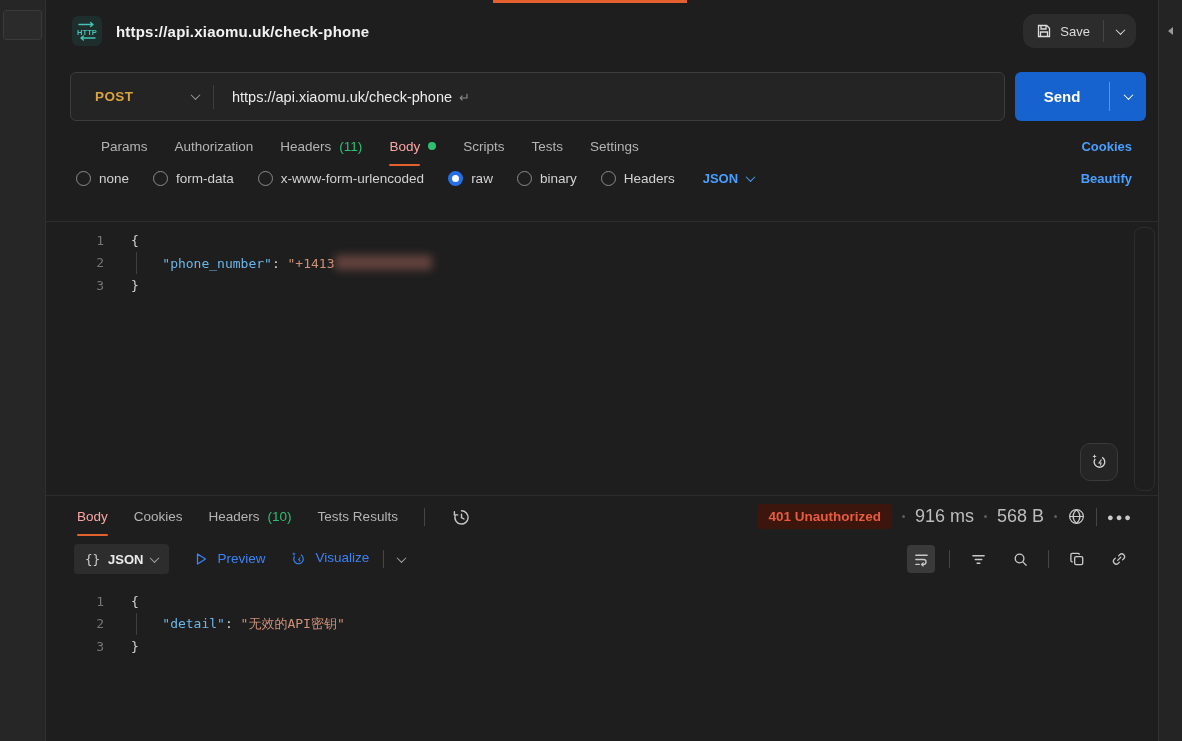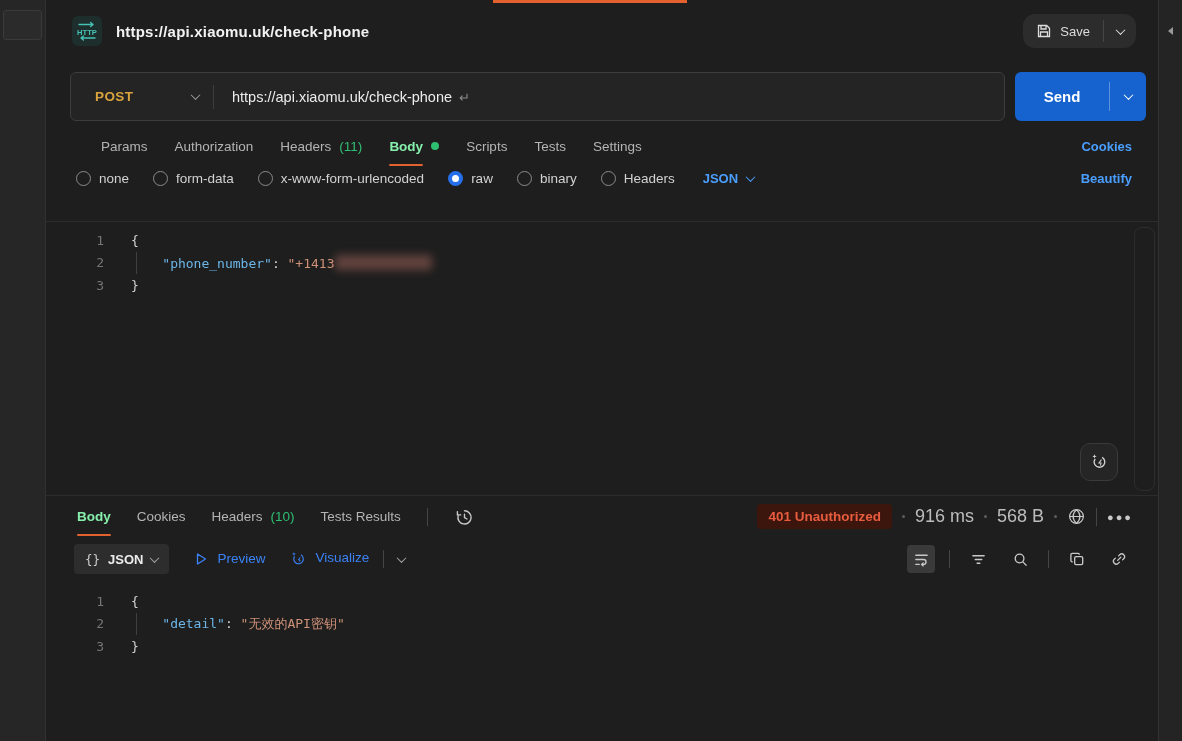--- a/index.html
+++ b/index.html
@@ -40,21 +40,21 @@
   .enter-hint { color:#8a8a8a; font-size:13px; margin-left:7px; }
   .send-btn { width:131px; height:49px; background:var(--send,#1663d0); border-radius:6px; display:flex; align-items:stretch; color:#fff; }
   .send-main { flex:1; display:flex; align-items:center; justify-content:center; font-size:15px; font-weight:700; cursor:pointer; }
   .send-btn .vsep { width:1px; background:rgba(255,255,255,.3); margin:10px 0; }
   .send-caret { width:36px; display:flex; align-items:center; justify-content:center; cursor:pointer; }
 
   
   .tabs-row { display:flex; align-items:center; padding:0 26px 0 31px; height:50px; gap:27px; }
   .tab { font-size:13.5px; color:#b4b4b4; cursor:pointer; display:flex; align-items:center; gap:8px; }
   .tab .tab-label { position:relative; display:inline-block; padding:6px 0; }
-  .tab.active { color:#86efac; font-weight:700; }
+  .tab.active { color:#fca5a5; font-weight:400; }
   .tab.active .tab-label::after { content:""; position:absolute; left:0; right:0; bottom:-6px; height:2px; background:var(--accent,#e2612e); border-radius:1px; }
   .tab .count { color:var(--green,#2fbf71); }
   .tab .dot { width:8px; height:8px; border-radius:50%; background:var(--green,#2fbf71); }
   .spacer { margin-left:auto; }
   .link-blue { color:var(--blue,#4a9eff); font-size:13px; font-weight:700; cursor:pointer; }
 
   
   .types-row { display:flex; align-items:flex-start; padding:0 26px 0 30px; height:50px; gap:24px; }
   .radio-opt { display:flex; align-items:center; gap:8px; font-size:13.5px; color:#d2d2d2; cursor:pointer; }
   .radio { width:15px; height:15px; border-radius:50%; border:1.5px solid #8a8a8a; background:transparent; flex:none; }

